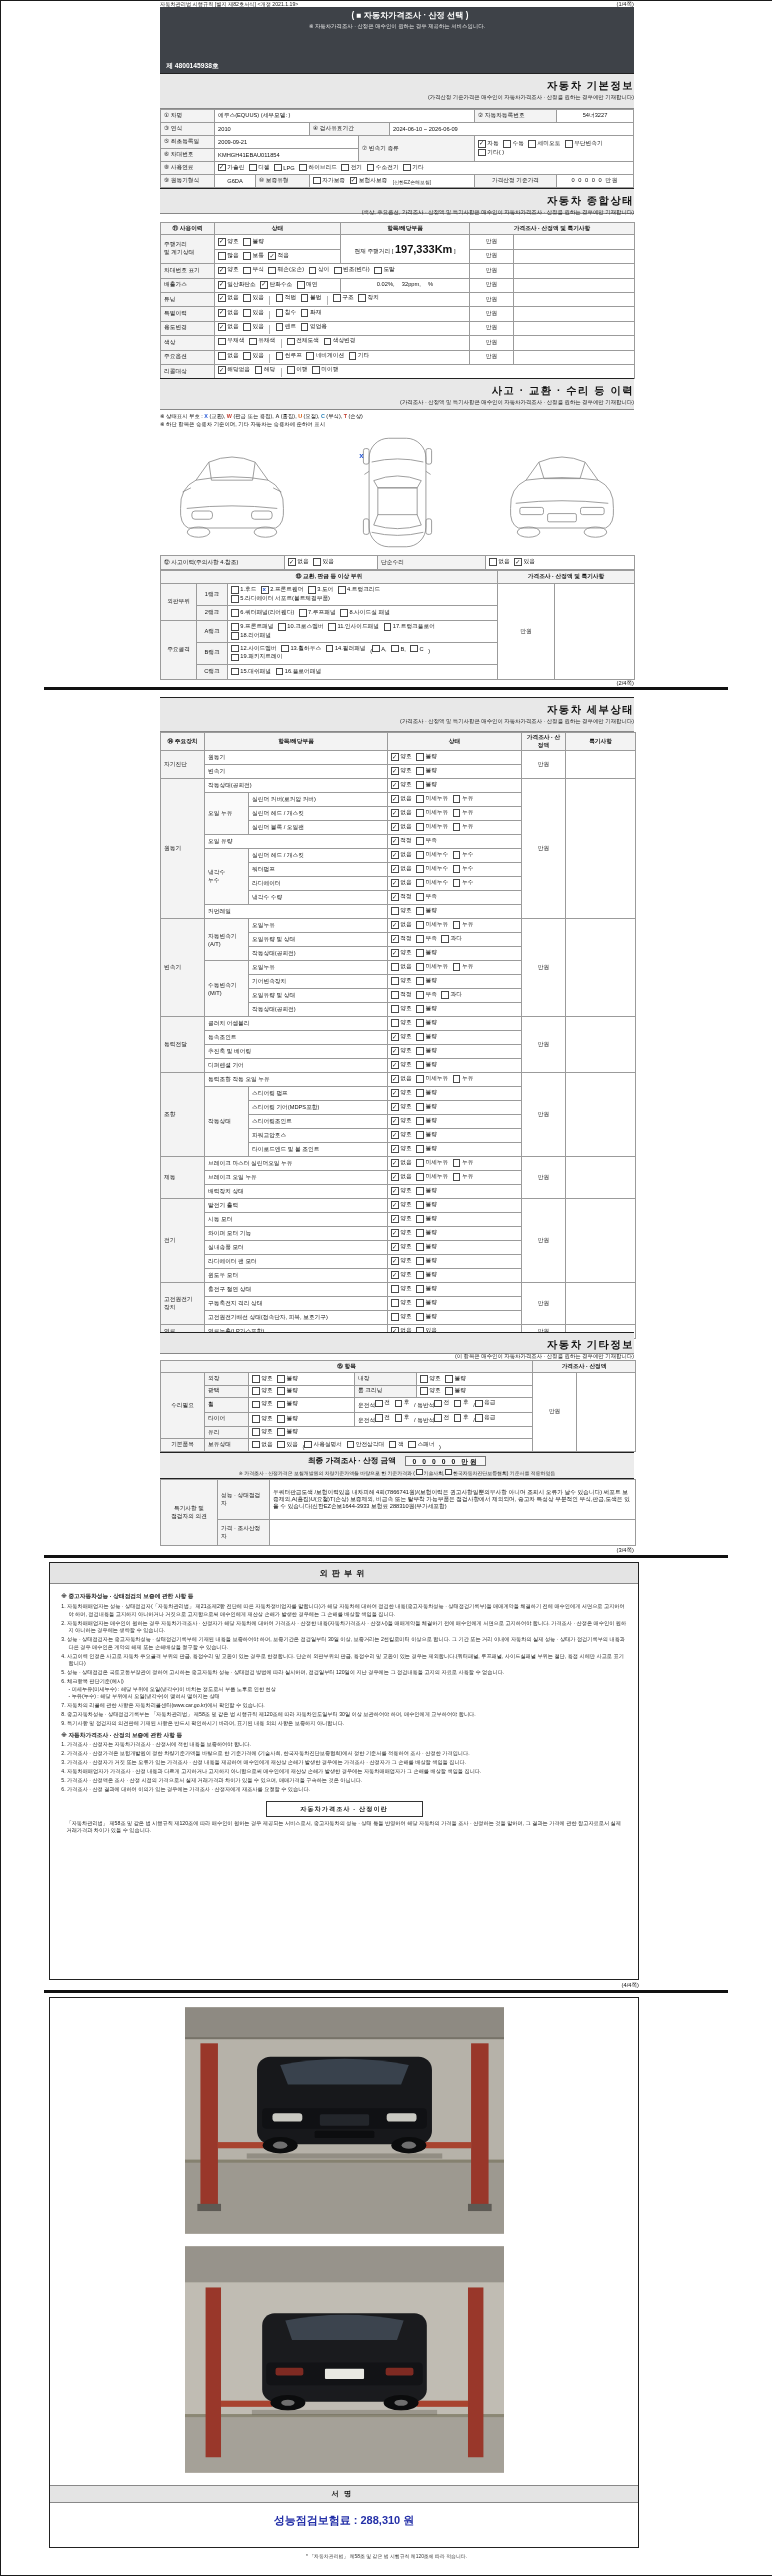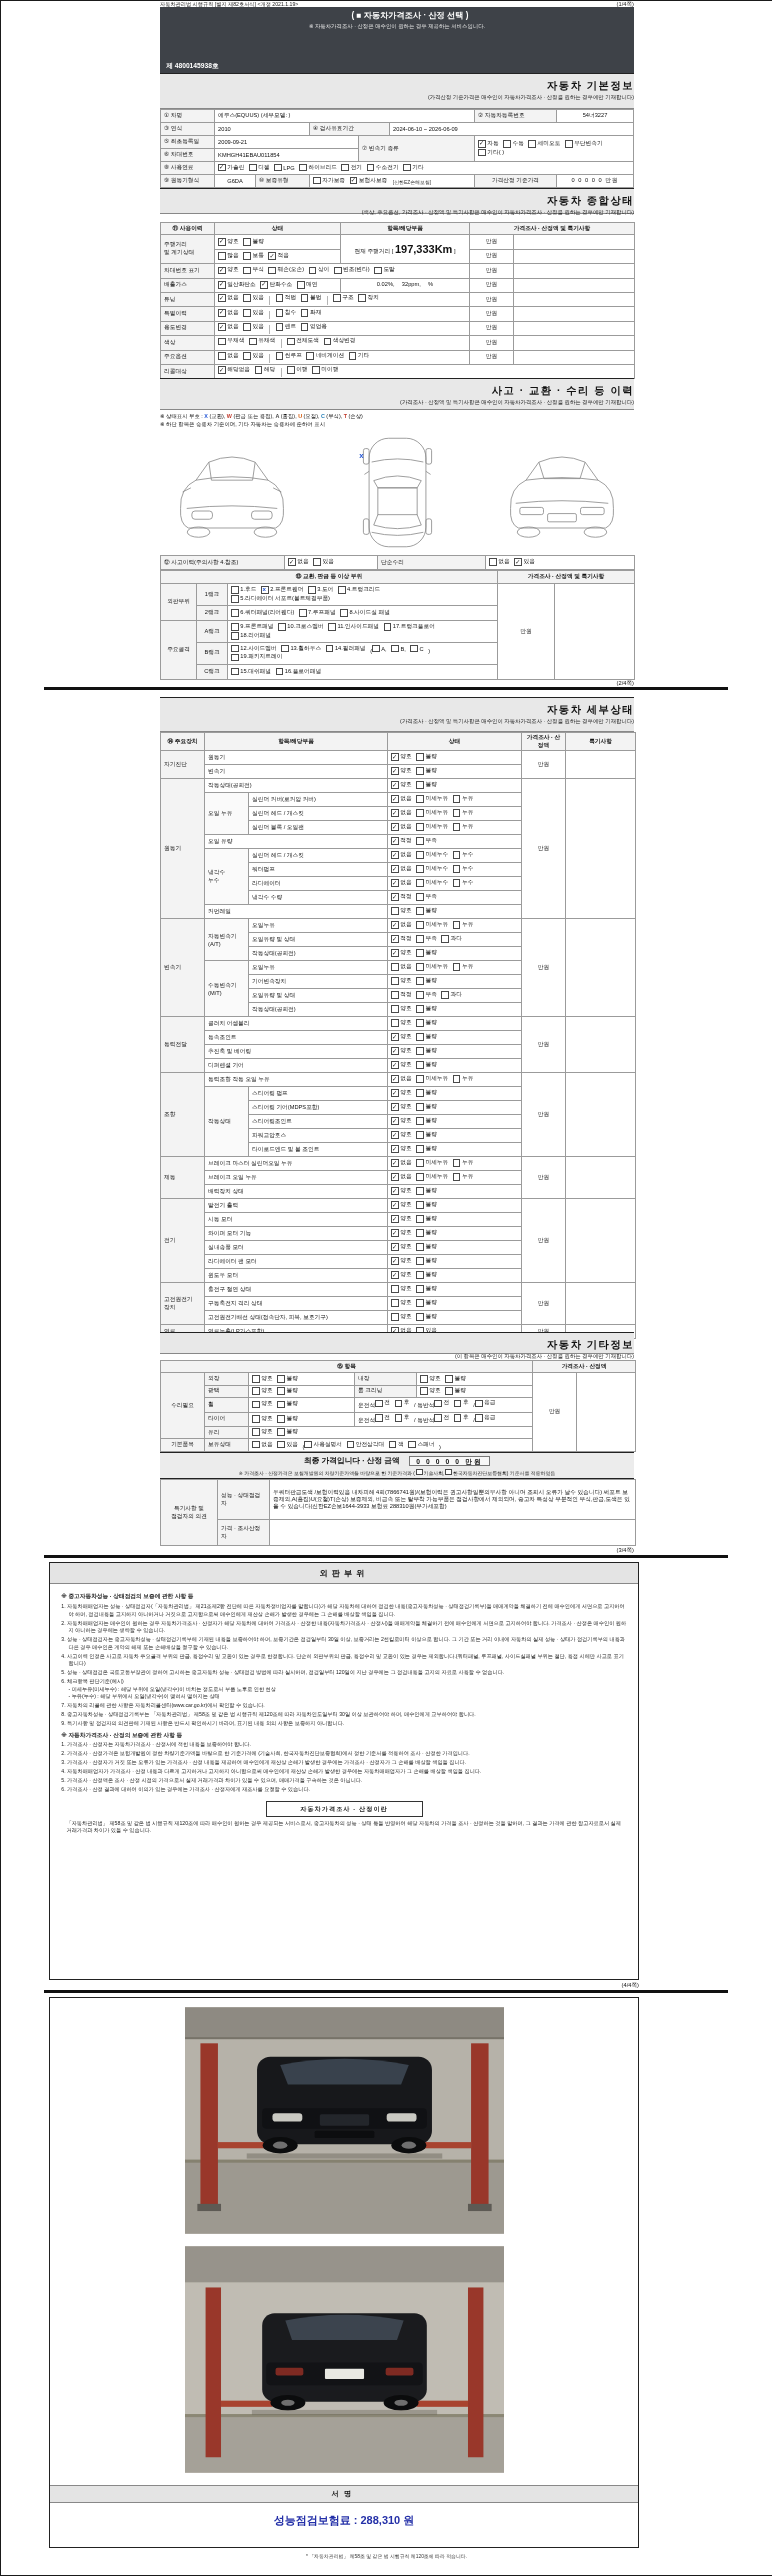--- a/index.html
+++ b/index.html
@@ -1253,21 +1253,21 @@
           </span><span class="opt">
             <span class="box"></span>
             <span>스패너</span>
           </span><span>)</span></td>
       </tr>
     </tbody>
 </table>
 
 <div class="abs col" id="final-band" style="top:1452px;height:27px;">
   <div class="l1">
-    <span>최종 가격입니다 · 산정 금액</span>
+    <span>최종 가격조사 · 산정 금액</span>
     <span class="amountbox">0  0  0  0  0 만원</span>
   </div>
   <div class="l2">
     <span>※ 가격조사 · 산정가격은 보험개발원의 차량기준가액을 바탕으로 한 기준가격과 (</span><span class="box"></span><span>기술사회,</span><span class="box"></span><span>한국자동차진단보증협회</span><span>) 기준서를 적용하였음</span>
   </div>
 </div>
 
 <table class="abs col tbl" id="t-opinion" style="top:1479px;">
   <colgroup>
       <col style="width:57px">

